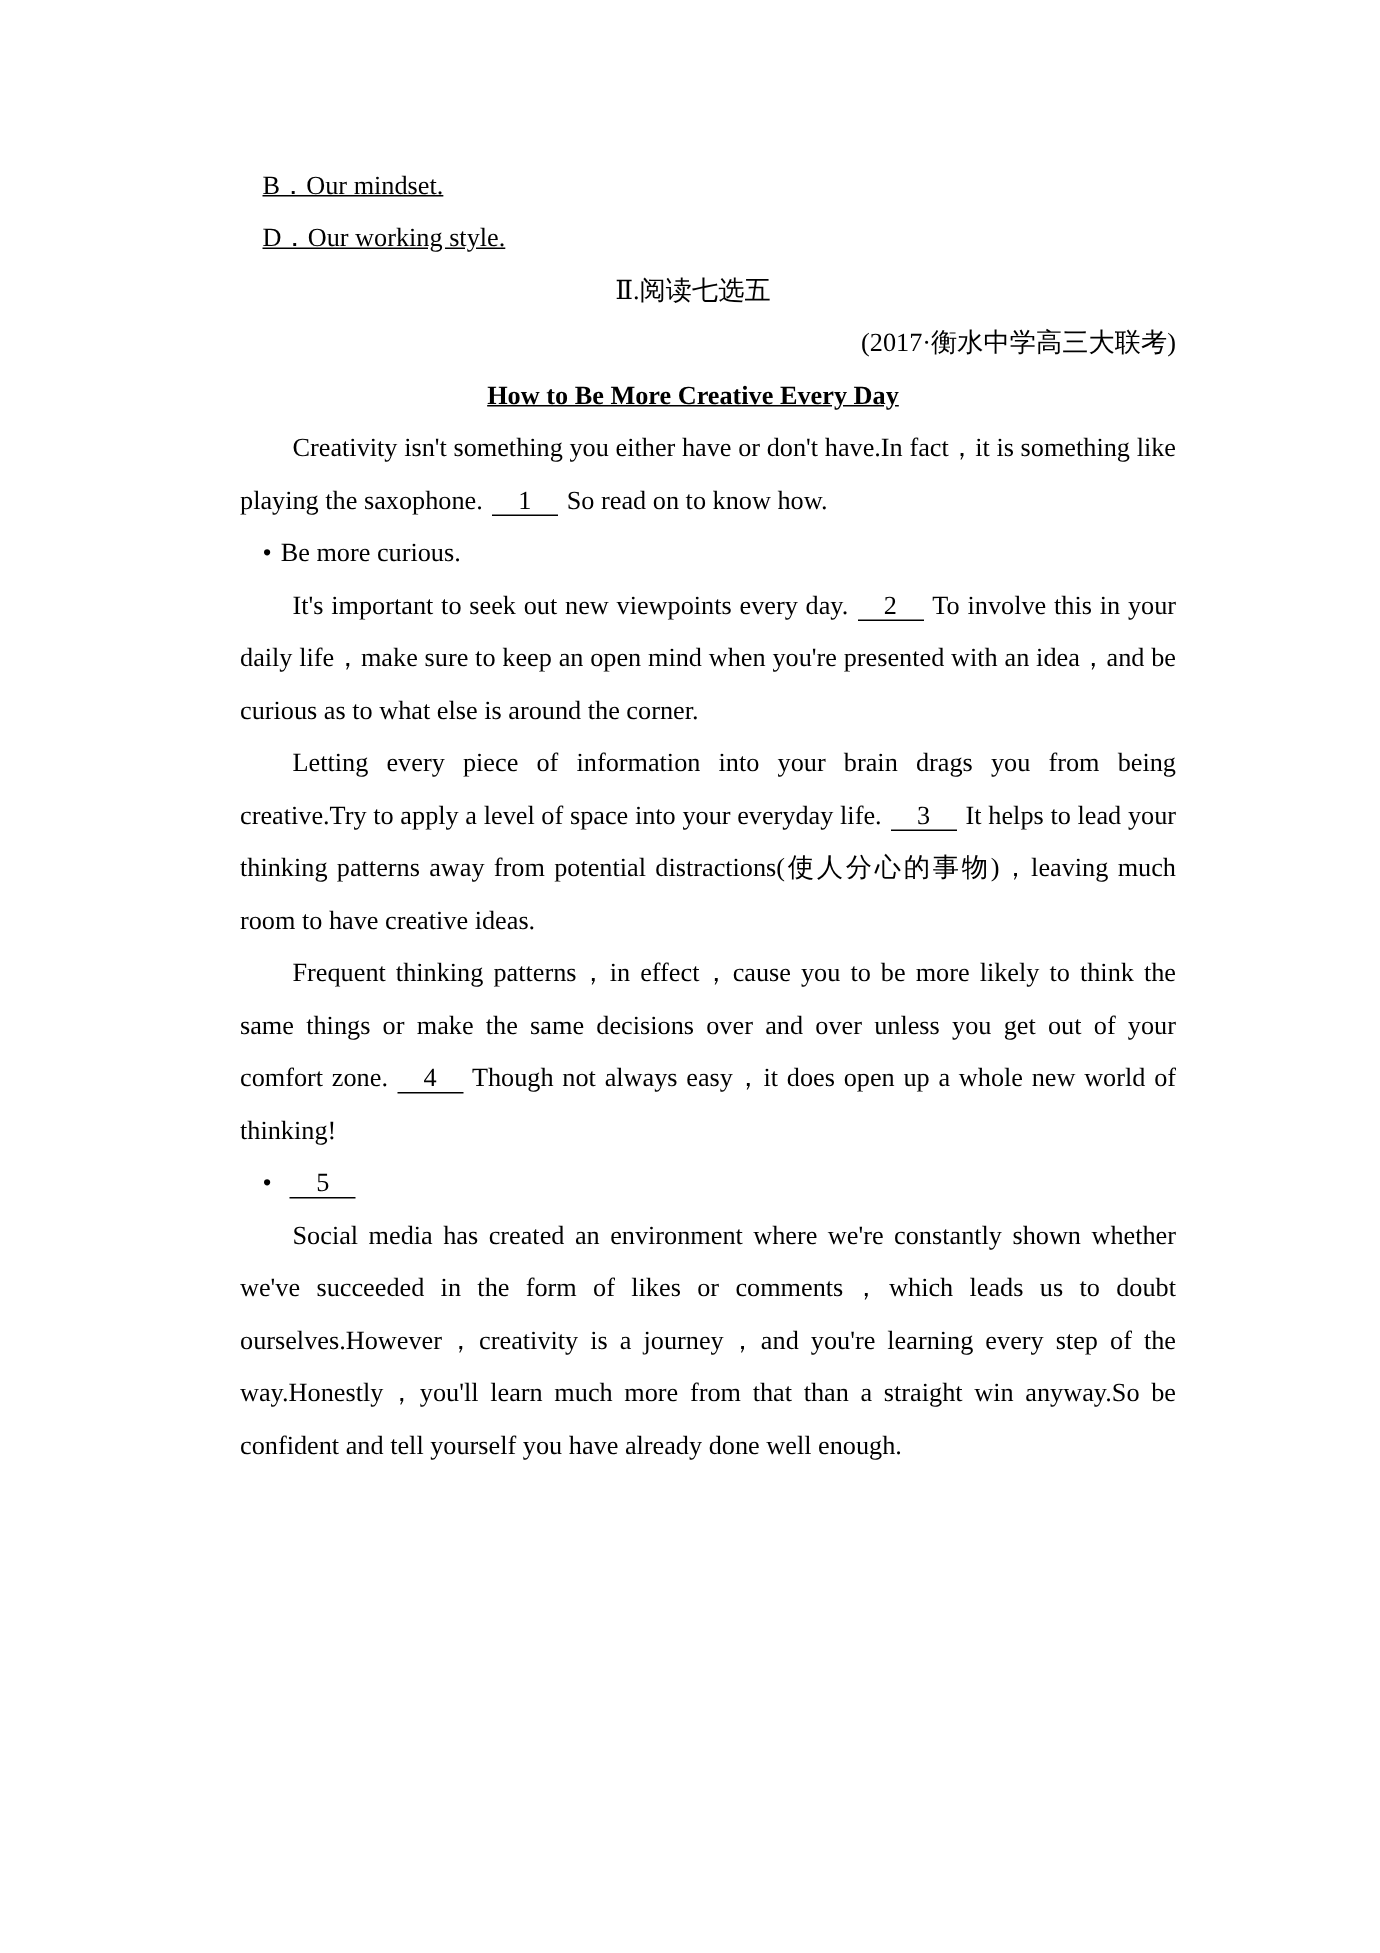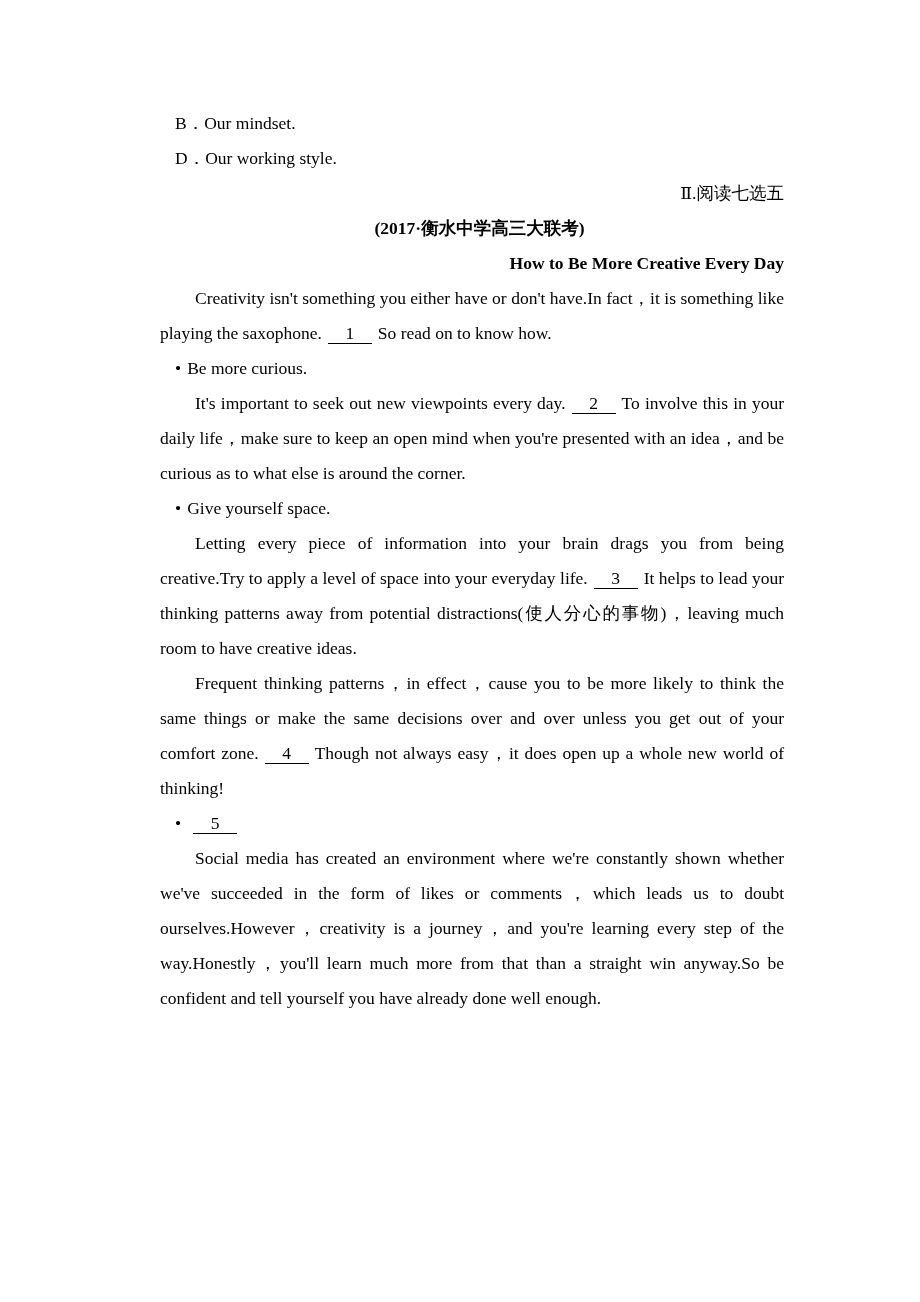--- a/index.html
+++ b/index.html
@@ -14,30 +14,30 @@
   .page {
     width: 920px;
     height: 1302px;
     padding: 106px 136px 0 140px;
   }
   p {
     font-size: 17.5px;
     line-height: 35px;
     text-align: justify;
   }
-  .option { text-indent: 2em; text-align: left; }
+  .option { text-indent: 2em; text-align: left; text-decoration: underline; }
   .explanation { text-indent: 2em; }
   .answer-letter {
     color: var(--answer-color, #cf2e21);
     font-weight: bold;
     margin-right: 12px;
   }
-  .section-heading { text-indent: 0; text-align: right; }
-  .source { text-indent: 2em; font-weight: bold; text-align: center; }
-  .passage-title { text-align: right; font-weight: bold; text-indent: 0; }
+  .section-heading { text-indent: 0; text-align: center; }
+  .source { text-indent: 2em; font-weight: normal; text-align: right; }
+  .passage-title { text-align: center; font-weight: bold; text-indent: 0; text-decoration: underline; }
   .body-para { text-indent: 2em; margin-left: 20px; }
   .bullet-line { text-indent: 2em; text-align: left; }
   .blank {
     display: inline-block;
     width: 44px;
     height: 24px;
     line-height: 26px;
     text-align: center;
     text-indent: 0;
     border-bottom: 1.3px solid #000;
@@ -60,21 +60,20 @@
   <p class="source">(2017·衡水中学高三大联考)</p>
 
   <p class="passage-title">How to Be More Creative Every Day</p>
 
   <p class="body-para"><span>Creativity isn't something you either have or don't have.In fact，it is something like playing the saxophone.</span><span class="blank"><span>1</span></span><span>So read on to know how.</span></p>
 
   <p class="bullet-line"><span class="bullet-char">•</span><span>Be more curious.</span></p>
 
   <p class="body-para"><span>It's important to seek out new viewpoints every day.</span><span class="blank"><span>2</span></span><span>To involve this in your daily life，make sure to keep an open mind when you're presented with an idea，and be curious as to what else is around the corner.</span></p>
 
-  <p class="bullet-line"><span class="bullet-char">•</span><span>Give yourself space.</span></p>
 
   <p class="body-para"><span>Letting every piece of information into your brain drags you from being creative.Try to apply a level of space into your everyday life.</span><span class="blank"><span>3</span></span><span>It helps to lead your thinking patterns away from potential distractions(使人分心的事物)，leaving much room to have creative ideas.</span></p>
 
 
   <p class="body-para"><span>Frequent thinking patterns，in effect，cause you to be more likely to think the same things or make the same decisions over and over unless you get out of your comfort zone.</span><span class="blank"><span>4</span></span><span>Though not always easy，it does open up a whole new world of thinking!</span></p>
 
   <p class="bullet-line"><span class="bullet-char">•</span><span class="blank"><span>5</span></span></p>
 
   <p class="body-para">Social media has created an environment where we're constantly shown whether we've succeeded in the form of likes or comments，which leads us to doubt ourselves.However，creativity is a journey，and you're learning every step of the way.Honestly，you'll learn much more from that than a straight win anyway.So be confident and tell yourself you have already done well enough.</p>
 

